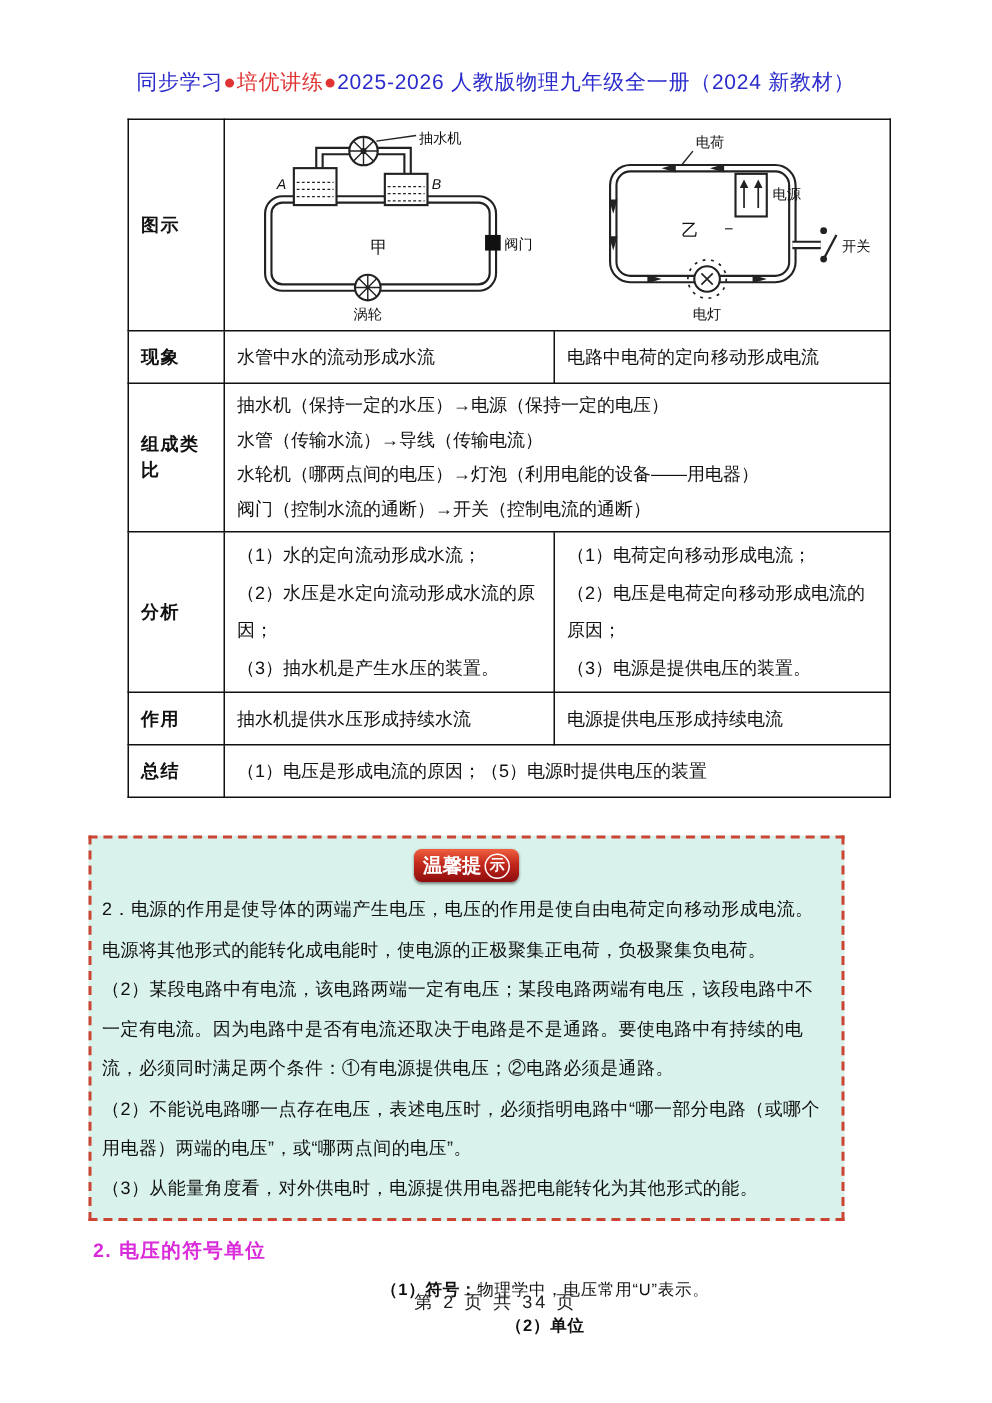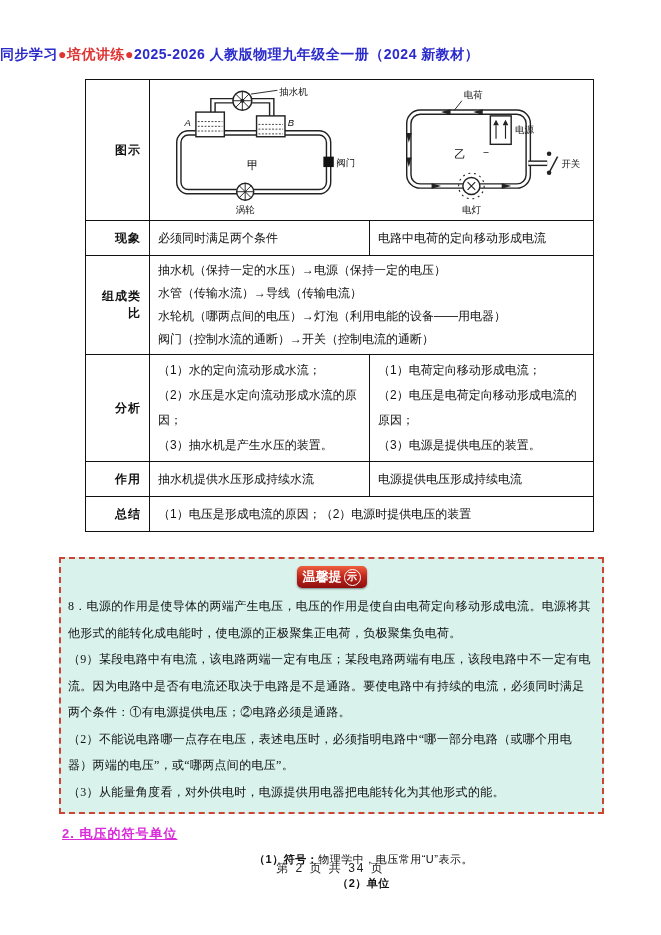--- a/index.html
+++ b/index.html
@@ -3,45 +3,45 @@
 <meta charset="utf-8">
 <style>
   html,body{margin:0;padding:0;}
   body{
     width:661px;height:935px;background:#ffffff;
     font-family:"Liberation Sans", sans-serif;color:#111;
   }
   .page{position:relative;width:661px;height:935px;overflow:hidden;background:#fff;}
 
   
-  .doc-header{margin:0;padding-top:46px;font-size:14px;font-weight:bold;letter-spacing:.5px;}
+  .doc-header{margin:0;padding-top:46px;text-align:center;font-size:14px;font-weight:normal;letter-spacing:.5px;}
   .hdr-blue{color:#2b2bcc;}
   .hdr-red{color:#e03333;}
 
   
   table.main{border-collapse:collapse;margin:15px 0 0 85px;table-layout:fixed;width:508px;}
   table.main td{border:1.4px solid #111;font-size:12px;padding:3px 8px;vertical-align:middle;background:#fff;}
-  td.rowlabel{background:#c6e2ee;font-weight:bold;text-align:right;font-size:12.5px;padding:3px 2px;letter-spacing:1px;}
+  td.rowlabel{background:#c6e2ee;font-weight:bold;text-align:left;font-size:12.5px;padding:3px 2px;letter-spacing:1px;}
   td.figcell{padding:4px 2px;}
   .fig-wrap{display:flex;justify-content:center;align-items:center;gap:29px;}
   .tline{line-height:23px;white-space:nowrap;overflow:hidden;}
   .aline{line-height:25px;}
   td.h30{height:28px;}
   svg text{font-family:"Liberation Sans",sans-serif;fill:#111;}
 
   
-  .tipbox{margin:25px 0 0 59px;width:545px;box-sizing:border-box;background:#d9f3ec;border:2px dashed #cc4433;padding:5px 7px 7px;font-family:Liberation Serif, serif;}
+  .tipbox{margin:25px 0 0 59px;width:504px;box-sizing:border-box;background:#d9f3ec;border:2px dashed #cc4433;padding:5px 7px 7px;}
   .tip-badge-row{text-align:center;margin:2px 0 5px;}
   .tip-badge{display:inline-flex;align-items:center;gap:2px;background:linear-gradient(180deg,#f0603f 0%,#c3281c 45%,#8e0d0d 100%);
     color:#fff;font-weight:bold;font-size:13px;padding:2px 6px;border-radius:5px;box-shadow:0 1px 2px rgba(0,0,0,.45);}
   .tip-badge .circ{display:inline-flex;width:15px;height:15px;border:1px solid #fff;border-radius:50%;align-items:center;justify-content:center;font-size:10px;}
   .tip-line{margin:0;font-size:12px;line-height:26.5px;letter-spacing:.3px;}
 
   
-  .sec-head{margin:11px 0 0 62px;font-size:13px;font-weight:bold;color:#d92bd9;letter-spacing:1px;text-decoration:underline;}
+  .sec-head{margin:11px 0 0 62px;font-size:13px;font-weight:bold;color:#d92bd9;letter-spacing:1px;}
   .sec-item{margin:9px 0 0 66px;font-size:11px;letter-spacing:.5px;text-align:center;}
   .sec-item .lbl{font-weight:bold;}
 
   
   .doc-footer{position:absolute;left:0;bottom:58px;width:100%;text-align:center;font-size:12px;color:#222;letter-spacing:2px;}
 </style>
 </head>
 <body>
 
 <div class="page">
@@ -126,21 +126,21 @@
             <circle cx="88" cy="106" r="13.5" fill="none" stroke="#222" stroke-width="1.2" stroke-dasharray="2,4"></circle>
             <text x="88" y="134" font-size="10" text-anchor="middle">电灯</text>
           </svg>
 
         </div>
       </td>
     </tr>
 
     <tr>
       <td class="rowlabel">现象</td>
-      <td class="h30">必须同时满足两个条件</td>
+      <td class="h30">水管中水的流动形成水流</td>
       <td class="h30">电路中电荷的定向移动形成电流</td>
     </tr>
 
     <tr>
       <td class="rowlabel">组成类比</td>
       <td colspan="2">
         <div class="tline">抽水机（保持一定的水压）→电源（保持一定的电压）</div>
         <div class="tline">水管（传输水流）→导线（传输电流）</div>
         <div class="tline">水轮机（哪两点间的电压）→灯泡（利用电能的设备——用电器）</div>
         <div class="tline">阀门（控制水流的通断）→开关（控制电流的通断）</div>
@@ -162,34 +162,34 @@
     </tr>
 
     <tr>
       <td class="rowlabel">作用</td>
       <td class="h30">抽水机提供水压形成持续水流</td>
       <td class="h30">电源提供电压形成持续电流</td>
     </tr>
 
     <tr>
       <td class="rowlabel">总结</td>
-      <td colspan="2" class="h30">（1）电压是形成电流的原因；（2）电源时提供电压的装置</td>
+      <td colspan="2" class="h30">（1）电压是形成电流的原因；（5）电源时提供电压的装置</td>
     </tr>
   </tbody>
     </table>
 
   <div class="tipbox">
     <div class="tip-badge-row">
       <span class="tip-badge">
         <span>温馨提</span>
         <span class="circ">示</span>
       </span>
     </div>
-    <p class="tip-line">8．电源的作用是使导体的两端产生电压，电压的作用是使自由电荷定向移动形成电流。电源将其他形式的能转化成电能时，使电源的正极聚集正电荷，负极聚集负电荷。</p>
-    <p class="tip-line">（9）某段电路中有电流，该电路两端一定有电压；某段电路两端有电压，该段电路中不一定有电流。因为电路中是否有电流还取决于电路是不是通路。要使电路中有持续的电流，必须同时满足两个条件：①有电源提供电压；②电路必须是通路。</p>
+    <p class="tip-line">2．电源的作用是使导体的两端产生电压，电压的作用是使自由电荷定向移动形成电流。电源将其他形式的能转化成电能时，使电源的正极聚集正电荷，负极聚集负电荷。</p>
+    <p class="tip-line">（2）某段电路中有电流，该电路两端一定有电压；某段电路两端有电压，该段电路中不一定有电流。因为电路中是否有电流还取决于电路是不是通路。要使电路中有持续的电流，必须同时满足两个条件：①有电源提供电压；②电路必须是通路。</p>
     <p class="tip-line">（2）不能说电路哪一点存在电压，表述电压时，必须指明电路中“哪一部分电路（或哪个用电器）两端的电压”，或“哪两点间的电压”。</p>
     <p class="tip-line">（3）从能量角度看，对外供电时，电源提供用电器把电能转化为其他形式的能。</p>
   </div>
 
   <div class="sec-head">2. 电压的符号单位</div>
   <div class="sec-item">
     <span class="lbl">（1）符号：</span><span>物理学中，电压常用“U”表示。</span>
   </div>
   <div class="sec-item">
     <span class="lbl">（2）单位</span>

